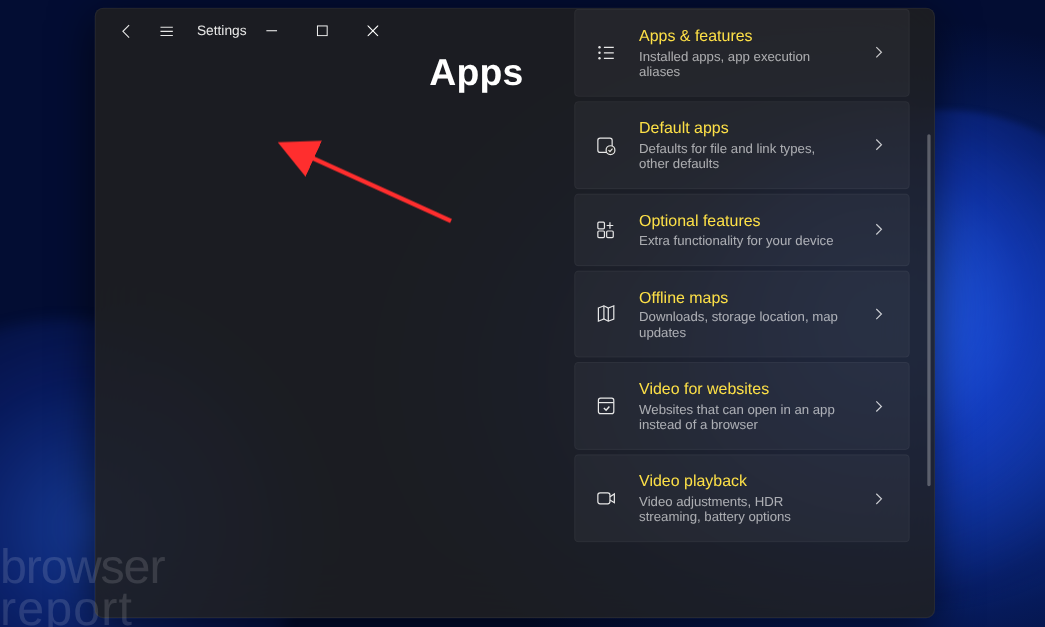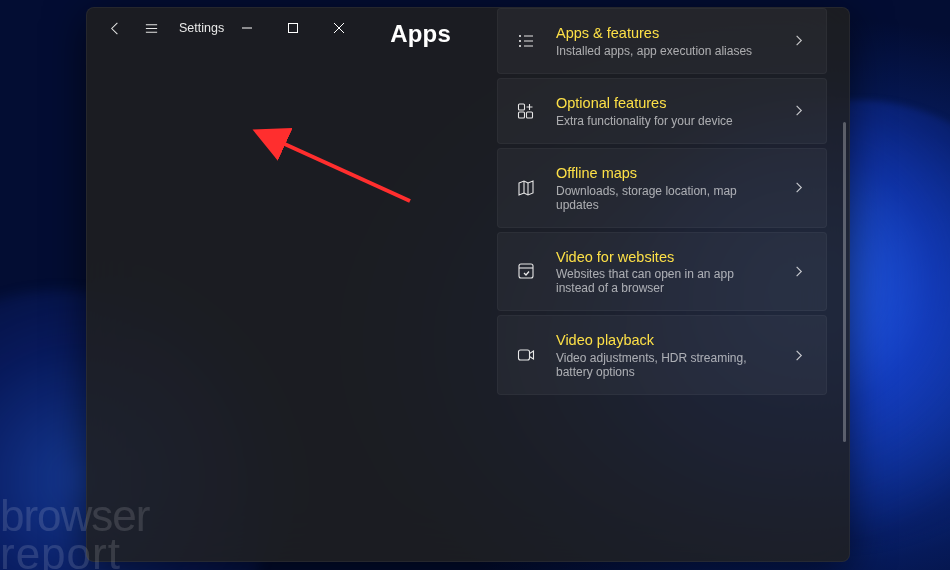--- a/index.html
+++ b/index.html
@@ -26,21 +26,21 @@
       backdrop-filter: blur(28px); box-shadow: 0 10px 40px rgba(0,0,0,0.6);
       border: 1px solid rgba(255,255,255,0.05); overflow: hidden; color: #fff;
       display: flex; flex-direction: row;
     }
     .titlebar { height: 40px; display: flex; align-items: center; padding: 0 4px 0 14px; }
     .tb-btn { width: 28px; height: 28px; display: flex; align-items: center; justify-content: center; border-radius: 4px; color: #e6e6e6; }
     .tb-title { font-size: 12.5px; margin-left: 14px; color: #e8e8e8; font-weight: 400; }
     .tb-spacer { flex: 1; }
     .win-ctrl { width: 46px; height: 32px; display: flex; align-items: center; justify-content: center; color: #fff; }
     .page-header { padding: 12px 24px 18px 24px; }
-    .page-title { font-size: 24px; font-weight: 600; letter-spacing: 0.2px; }
+    .page-title { font-size: 34px; font-weight: 600; letter-spacing: 0.2px; margin-top: 27px; }
     .content { flex: 1; overflow-y: auto; padding: 0 22px 0 22px; }
     .content::-webkit-scrollbar { width: 0; }
     .scroll-indicator { position: absolute; right: 3px; top: 114px; width: 3px; height: 320px; background: rgba(255,255,255,0.28); border-radius: 2px; }
     .card {
       background: rgba(255,255,255,0.045); border: 1px solid rgba(255,255,255,0.04);
       border-radius: 4px; margin-bottom: 4px; padding: 15px 18px 15px 16px;
       display: flex; align-items: center; gap: 18px;
     }
     .card-icon { width: 24px; height: 24px; flex-shrink: 0; display: flex; align-items: center; justify-content: center; color: #e8e8e8; }
     .card-text { flex: 1; }
@@ -118,20 +118,38 @@
         <div class="card-title">Apps &amp; features</div>
         <div class="card-sub">Installed apps, app execution aliases</div>
       </div>
       <div class="card-chevron">
         <svg width="13" height="13" viewBox="0 0 14 14" fill="none" stroke="currentColor" stroke-width="1.2">
             <path d="M5 2l5 5-5 5"></path>
           </svg>
       </div>
     </div>
 
+    <div class="card">
+      <div class="card-icon">
+        <svg width="20" height="20" viewBox="0 0 20 20" fill="none" stroke="currentColor" stroke-width="1.1">
+          <rect x="2.5" y="3.5" width="13" height="13" rx="2"></rect>
+          <circle cx="14" cy="14.5" r="4" fill="#2a2a2a" stroke="currentColor"></circle>
+          <path d="M12.2 14.5l1.3 1.3 2.3-2.6"></path>
+        </svg>
+      </div>
+      <div class="card-text">
+        <div class="card-title">Default apps</div>
+        <div class="card-sub">Defaults for file and link types, other defaults</div>
+      </div>
+      <div class="card-chevron">
+        <svg width="13" height="13" viewBox="0 0 14 14" fill="none" stroke="currentColor" stroke-width="1.2">
+            <path d="M5 2l5 5-5 5"></path>
+          </svg>
+      </div>
+    </div>
 
     <div class="card">
       <div class="card-icon">
         <svg width="20" height="20" viewBox="0 0 20 20" fill="none" stroke="currentColor" stroke-width="1.1">
           <rect x="2.5" y="3" width="6" height="6" rx="1"></rect>
             <rect x="2.5" y="11" width="6" height="6" rx="1"></rect>
           <rect x="10.5" y="11" width="6" height="6" rx="1"></rect>
             <path d="M13.5 3v6M10.5 6h6"></path>
         </svg>
       </div>

